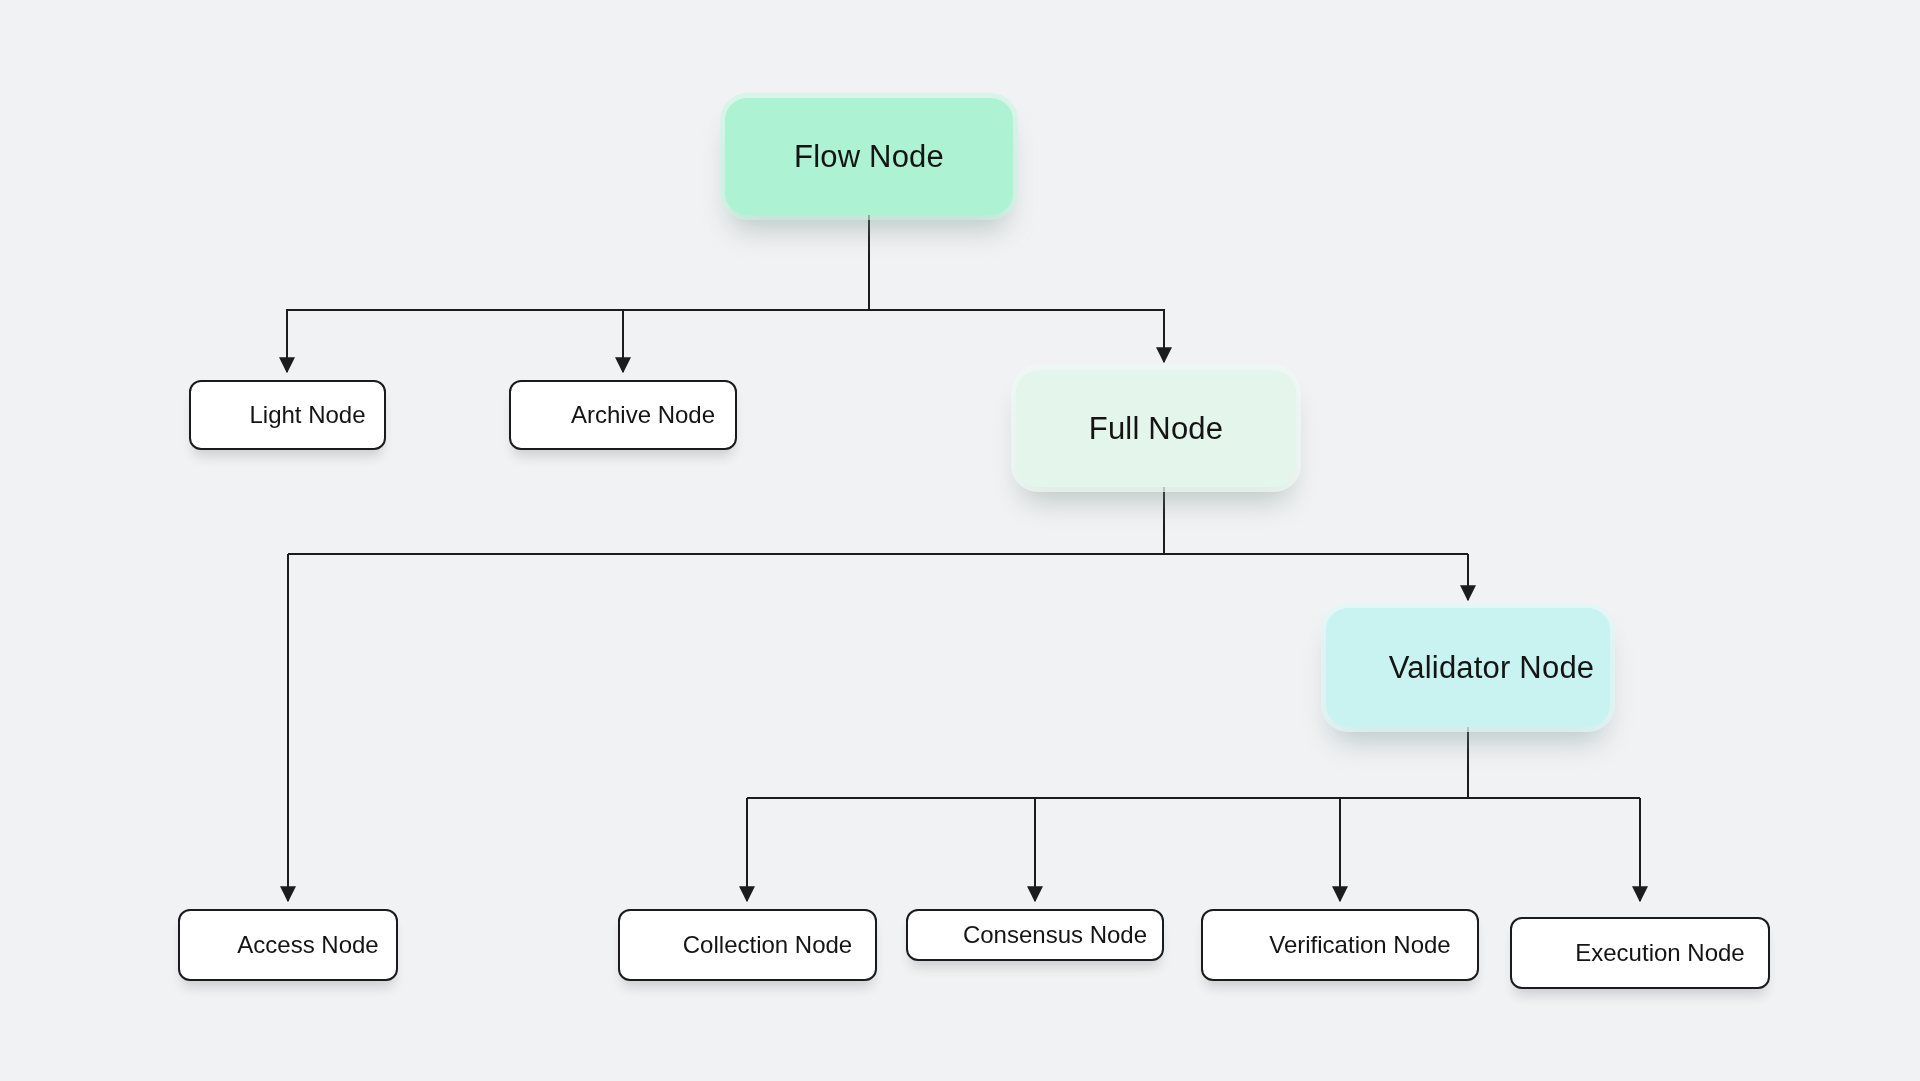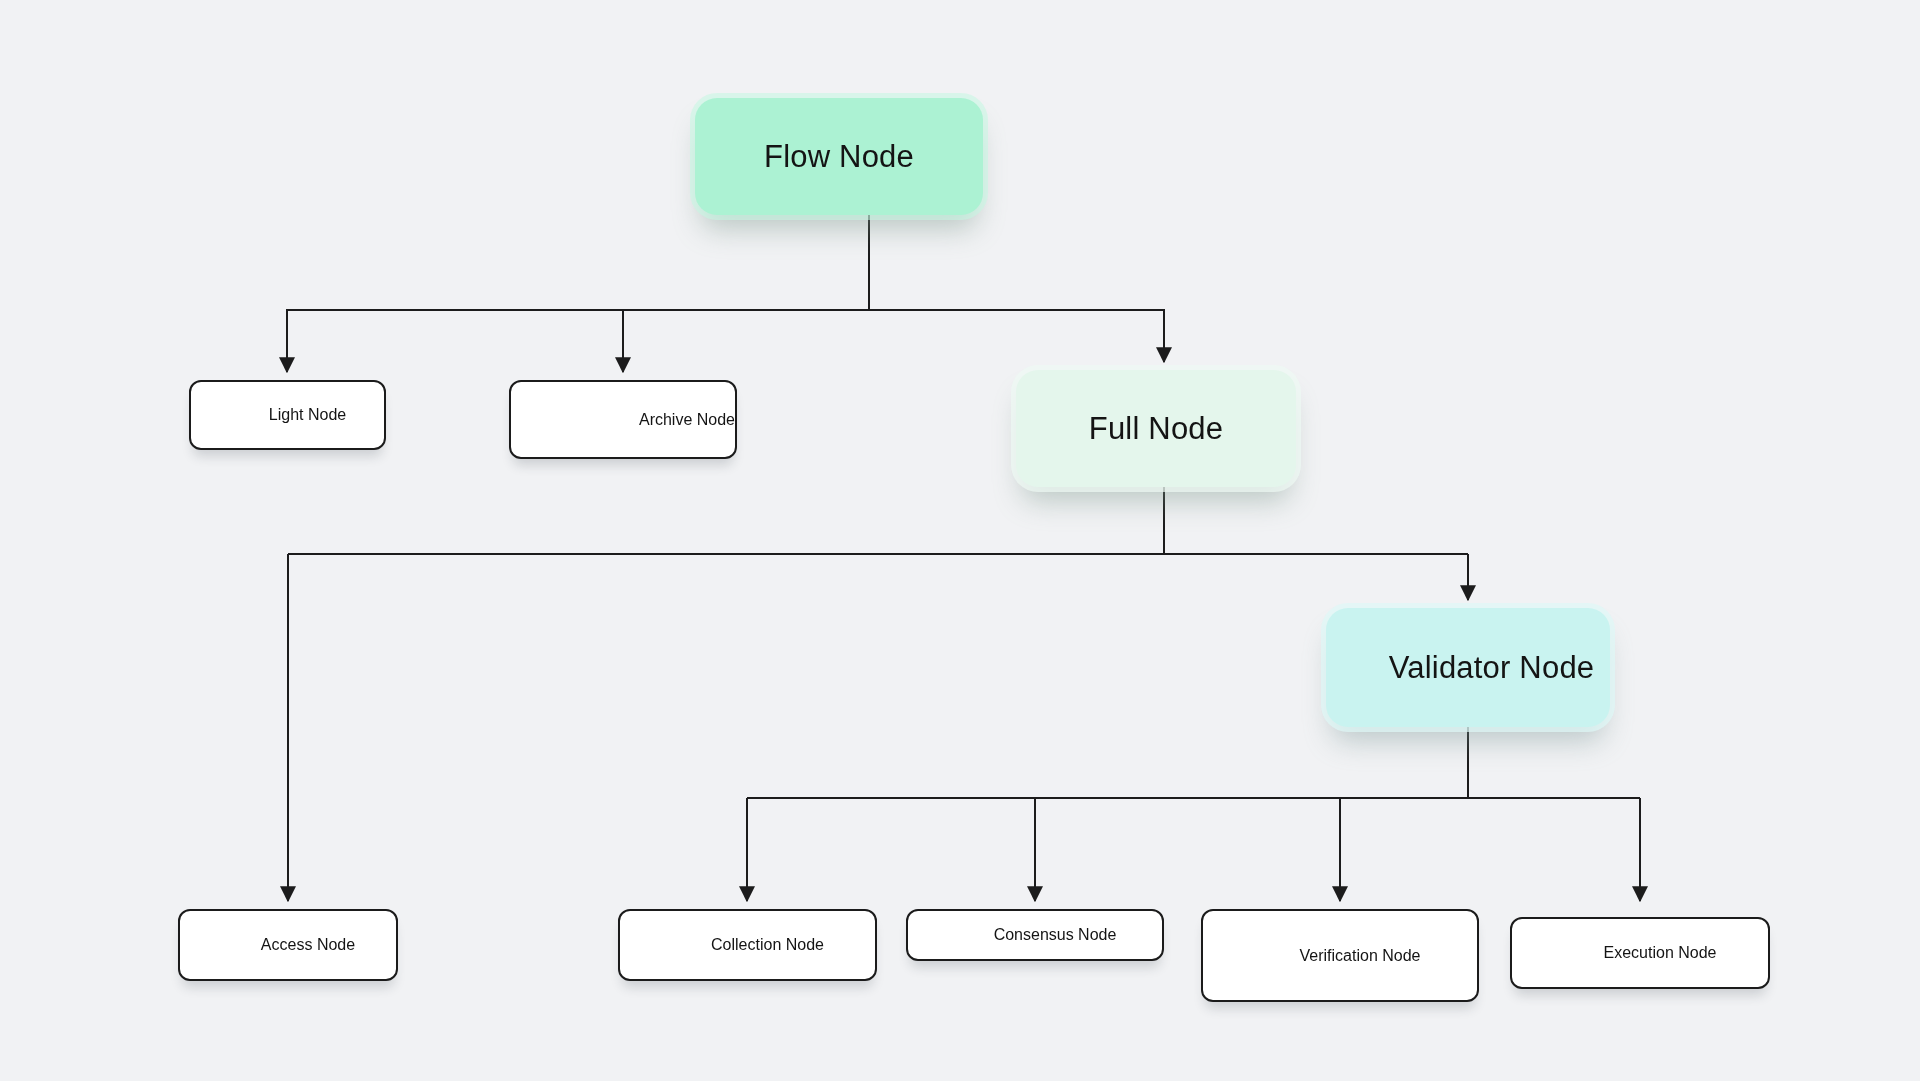--- a/index.html
+++ b/index.html
@@ -51,21 +51,21 @@
   .node--cyan {
     background: #c9f3f0;
     box-shadow: 0 0 0 5px rgba(222, 248, 246, 0.7),
                 0 20px 28px -6px rgba(125, 150, 150, 0.45);
     padding-left: 47px;
   }
   .node--white {
     background: #ffffff;
     border: 2px solid #1b1b1b;
     border-radius: 12px;
-    font-size: 16px;
+    font-size: 24px;
     font-weight: 500;
     box-shadow: 0 10px 12px -4px rgba(40, 50, 60, 0.18);
     padding-left: 40px;
   }
   .node-label {
     pointer-events: none;
   }
   .edge-line {
     stroke: #1c1c1c;
     stroke-width: 2;
@@ -102,29 +102,29 @@
     <g>
       <path class="edge-line" d="M1468,727 L1468,798"></path>
       <path class="edge-line" d="M747,798 L1640,798"></path>
       <path class="edge-line" marker-end="url(#arrow)" d="M747,798 L747,901"></path>
       <path class="edge-line" marker-end="url(#arrow)" d="M1035,798 L1035,901"></path>
       <path class="edge-line" marker-end="url(#arrow)" d="M1340,798 L1340,901"></path>
       <path class="edge-line" marker-end="url(#arrow)" d="M1640,798 L1640,901"></path>
     </g>
   </svg>
 
-  <div class="node node--big node--mint" style="left:695px; top:98px; width:288px; height:117px;">
+  <div class="node node--big node--mint" style="left:725px; top:98px; width:288px; height:117px;">
     <span class="node-label">Flow Node</span>
   </div>
 
   <div class="node node--white" style="left:189px; top:380px; width:197px; height:70px;">
     <span class="node-label">Light Node</span>
   </div>
 
-  <div class="node node--white" style="left:509px; top:380px; width:228px; height:79px;justify-content:flex-end;">
+  <div class="node node--white" style="left:509px; top:380px; width:228px; height:70px;">
     <span class="node-label">Archive Node</span>
   </div>
 
   <div class="node node--big node--palemint" style="left:1016px; top:370px; width:280px; height:117px;">
     <span class="node-label">Full Node</span>
   </div>
 
   <div class="node node--big node--cyan" style="left:1326px; top:608px; width:284px; height:119px;">
     <span class="node-label">Validator Node</span>
   </div>
@@ -134,21 +134,21 @@
   </div>
 
   <div class="node node--white" style="left:178px; top:909px; width:220px; height:72px;">
     <span class="node-label">Access Node</span>
   </div>
 
   <div class="node node--white" style="left:906px; top:909px; width:258px; height:52px;">
     <span class="node-label">Consensus Node</span>
   </div>
 
-  <div class="node node--white" style="left:1201px; top:909px; width:278px; height:93px;">
+  <div class="node node--white" style="left:1201px; top:909px; width:278px; height:72px;">
     <span class="node-label">Verification Node</span>
   </div>
 
   <div class="node node--white" style="left:1510px; top:909px; width:260px; height:72px;margin-top:8px;">
     <span class="node-label">Execution Node</span>
   </div>
 
 </div>
 
 </body></html>

